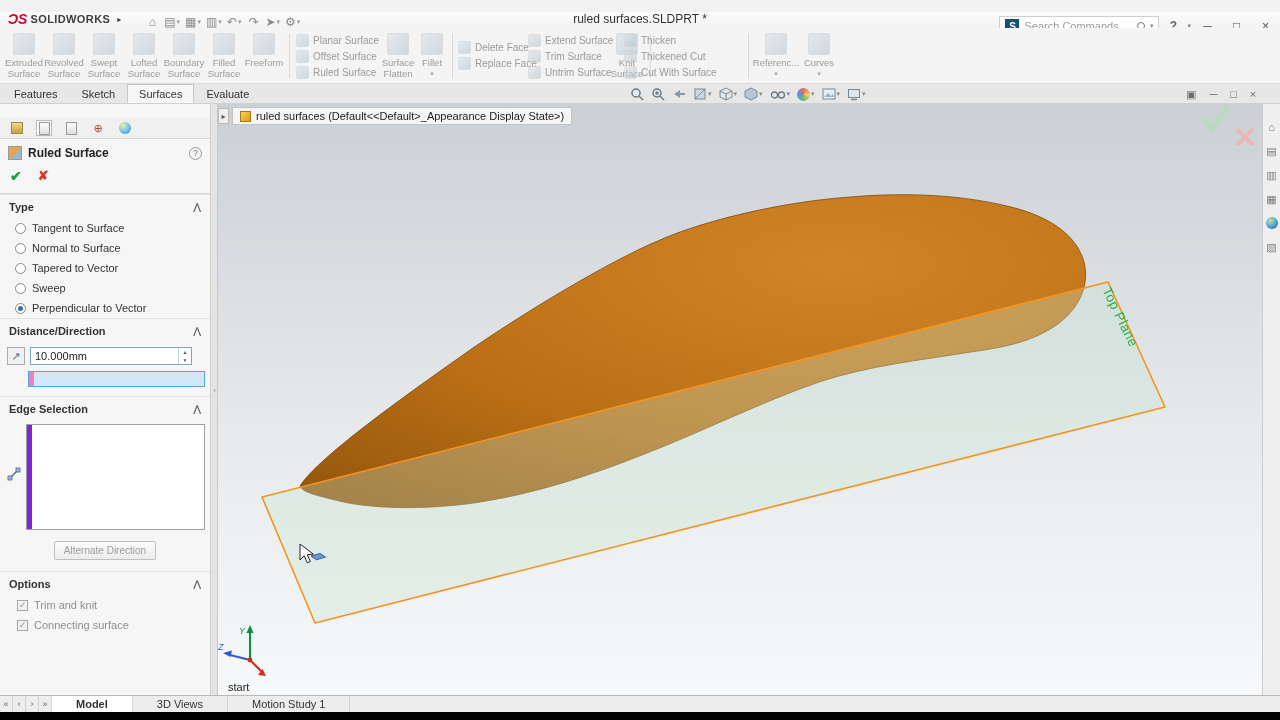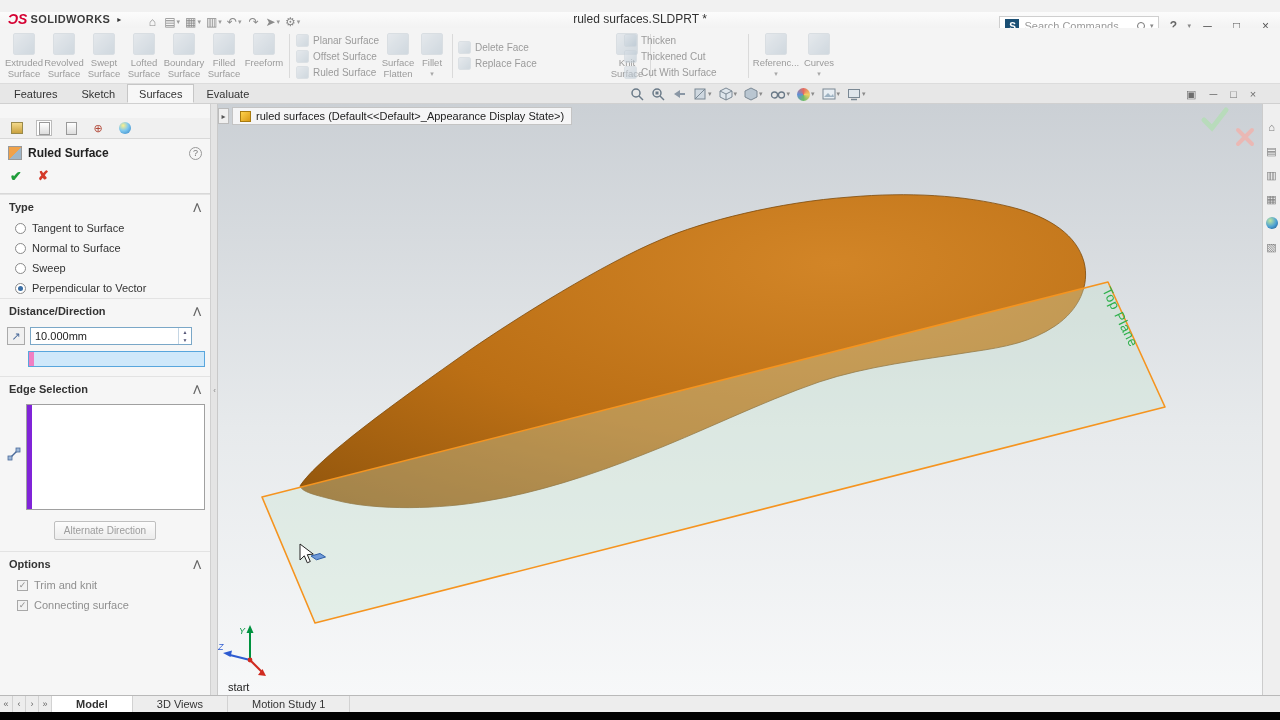--- a/index.html
+++ b/index.html
@@ -208,20 +208,34 @@
       <div class="rrow">
           <span class="ricon-sm"></span>
           <span class="lab">Delete Face</span>
         </div>
       <div class="rrow">
           <span class="ricon-sm"></span>
           <span class="lab">Replace Face</span>
         </div>
     </div>
 
+    <div class="rstack" style="left:528px;top:6px">
+      <div class="rrow">
+          <span class="ricon-sm"></span>
+          <span class="lab">Extend Surface</span>
+        </div>
+      <div class="rrow">
+          <span class="ricon-sm"></span>
+          <span class="lab">Trim Surface</span>
+        </div>
+      <div class="rrow">
+          <span class="ricon-sm"></span>
+          <span class="lab">Untrim Surface</span>
+        </div>
+    </div>
 
     <div class="rbtn" style="left:608px;width:38px">
         <span class="ricon-lg"></span>
         <span class="rlabel">Knit Surface</span>
       </div>
     <div class="rsep" style="left:650px"></div>
 
     <div class="rstack" style="left:624px;top:6px">
       <div class="rrow">
           <span class="ricon-sm"></span>
@@ -362,20 +376,24 @@
       <span>Type</span>
       <span class="chev">⋀</span>
     </div>
     <div class="radio-row">
         <span class="radio"></span>
         <span>Tangent to Surface</span>
       </div>
     <div class="radio-row">
         <span class="radio"></span>
         <span>Normal to Surface</span>
+      </div>
+    <div class="radio-row">
+        <span class="radio"></span>
+        <span>Tapered to Vector</span>
       </div>
     <div class="radio-row">
         <span class="radio"></span>
         <span>Sweep</span>
       </div>
     <div class="radio-row">
         <span class="radio sel"></span>
         <span>Perpendicular to Vector</span>
       </div>
 

